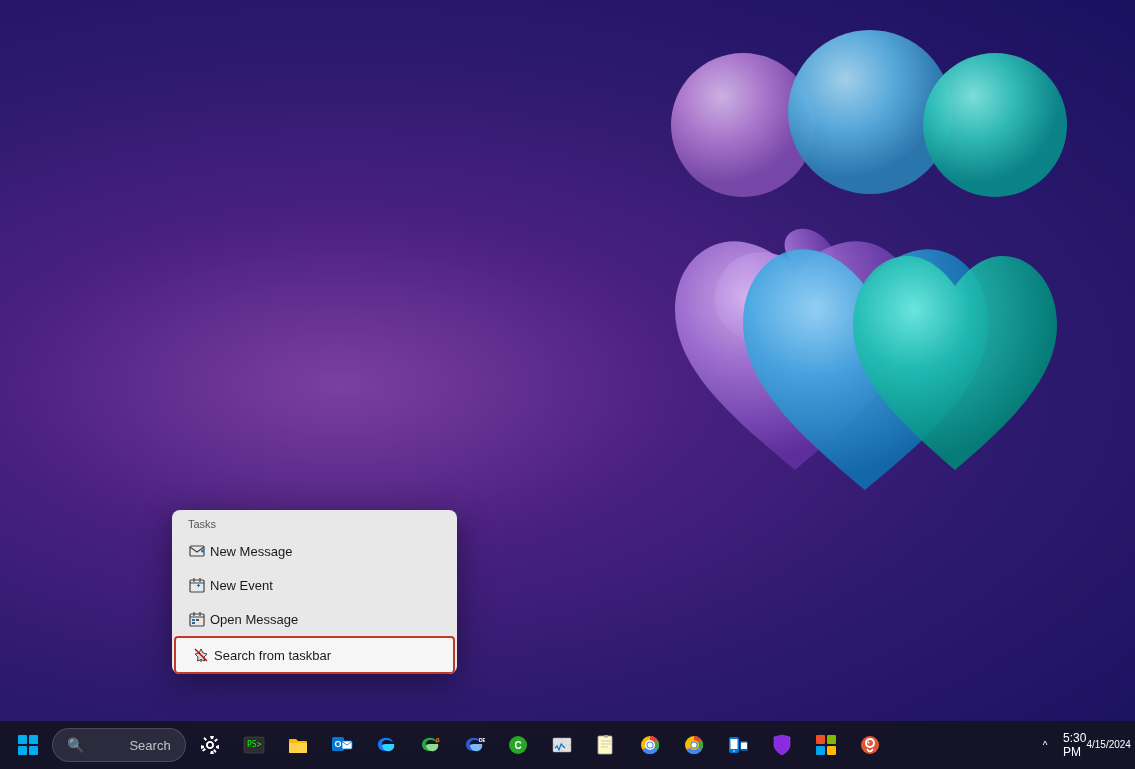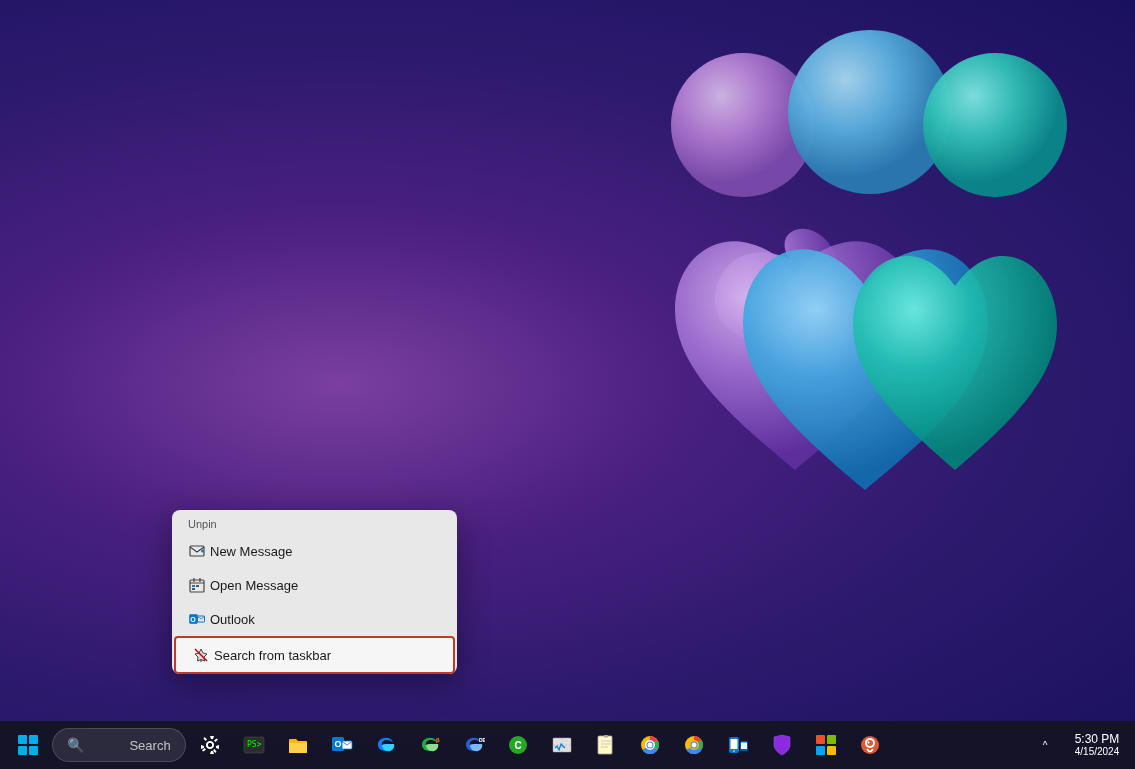--- a/index.html
+++ b/index.html
@@ -210,60 +210,61 @@
 
       <path d="M 140 440 C 80 390, 20 340, 20 280 C 20 230, 60 200, 100 215 C 115 220, 130 230, 140 245 C 150 230, 165 220, 180 215 C 220 200, 260 230, 260 280 C 260 340, 200 390, 140 440 Z" fill="url(#heartLeft)" opacity="0.9"></path>
 
       <path d="M 210 460 C 148 408, 88 356, 88 293 C 88 240, 128 208, 168 223 C 183 228, 198 240, 210 256 C 222 240, 238 228, 253 223 C 293 208, 333 240, 333 293 C 333 356, 273 408, 210 460 Z" fill="url(#heartMiddle)" opacity="0.9"></path>
 
       <path d="M 300 440 C 248 395, 198 350, 198 295 C 198 248, 232 218, 265 228 C 278 232, 290 242, 300 256 C 310 242, 322 232, 335 228 C 368 218, 402 248, 402 295 C 402 350, 352 395, 300 440 Z" fill="url(#heartRight)" opacity="0.88"></path>
     </svg>
   </div>
 
   <div id="context-menu">
-    <div id="context-menu-tasks-label">Unpin</div>
+    <div id="context-menu-tasks-label">Tasks</div>
 
     <div class="context-menu-item">
       <span class="context-menu-item-icon">
         <svg width="16" height="16" viewBox="0 0 16 16" fill="none" xmlns="http://www.w3.org/2000/svg">
           <rect x="1" y="3" width="14" height="10" rx="1" stroke="#444" stroke-width="1.2" fill="none"></rect>
           <path d="M1 4l7 5 7-5" stroke="#444" stroke-width="1.2" fill="none"></path>
           <path d="M12 8 L15 8 M13.5 6.5 L13.5 9.5" stroke="#0078d4" stroke-width="1.5"></path>
         </svg>
       </span>
       <span>New Message</span>
     </div>
 
+    <div class="context-menu-item">
+      <span class="context-menu-item-icon">
+        <svg width="16" height="16" viewBox="0 0 16 16" fill="none" xmlns="http://www.w3.org/2000/svg">
+          <rect x="1" y="3" width="14" height="12" rx="1" stroke="#444" stroke-width="1.2" fill="none"></rect>
+          <line x1="1" y1="6" x2="15" y2="6" stroke="#444" stroke-width="1.2"></line>
+          <line x1="5" y1="1" x2="5" y2="5" stroke="#444" stroke-width="1.2"></line>
+          <line x1="11" y1="1" x2="11" y2="5" stroke="#444" stroke-width="1.2"></line>
+          <path d="M8 8.5 L11 8.5 M9.5 7 L9.5 10" stroke="#0078d4" stroke-width="1.2"></path>
+        </svg>
+      </span>
+      <span>New Event</span>
+    </div>
 
     <div class="context-menu-item">
       <span class="context-menu-item-icon">
         <svg width="16" height="16" viewBox="0 0 16 16" fill="none" xmlns="http://www.w3.org/2000/svg">
           <rect x="1" y="3" width="14" height="12" rx="1" stroke="#444" stroke-width="1.2" fill="none"></rect>
           <line x1="1" y1="6" x2="15" y2="6" stroke="#444" stroke-width="1.2"></line>
           <line x1="5" y1="1" x2="5" y2="5" stroke="#444" stroke-width="1.2"></line>
           <line x1="11" y1="1" x2="11" y2="5" stroke="#444" stroke-width="1.2"></line>
           <rect x="3" y="8" width="3" height="2" rx="0.3" fill="#0078d4"></rect>
           <rect x="7" y="8" width="3" height="2" rx="0.3" fill="#555"></rect>
           <rect x="3" y="11" width="3" height="2" rx="0.3" fill="#555"></rect>
         </svg>
       </span>
       <span>Open Message</span>
     </div>
 
-    <div class="context-menu-item">
-      <span class="context-menu-item-icon">
-        <svg width="16" height="16" viewBox="0 0 16 16" fill="none" xmlns="http://www.w3.org/2000/svg">
-          <rect x="0.5" y="3.5" width="8" height="9" rx="1" fill="#0078d4" stroke="#005a9e" stroke-width="0.5"></rect>
-          <text x="4" y="10.5" text-anchor="middle" font-size="7" font-weight="bold" fill="white" font-family="Arial">O</text>
-          <rect x="8.5" y="5" width="7" height="6" rx="0.5" fill="none" stroke="#0078d4" stroke-width="1"></rect>
-          <path d="M8.5 5.5 L12 8 L15.5 5.5" stroke="#0078d4" stroke-width="0.8" fill="none"></path>
-        </svg>
-      </span>
-      <span>Outlook</span>
-    </div>
 
     <div class="context-menu-item highlighted">
       <span class="context-menu-item-icon">
         <svg width="16" height="16" viewBox="0 0 16 16" fill="none" xmlns="http://www.w3.org/2000/svg">
           <path d="M8 2 L10 6 L14 7 L11 10 L11.5 14 L8 12.5 L4.5 14 L5 10 L2 7 L6 6 Z" stroke="#444" stroke-width="1" fill="#ddd"></path>
           <line x1="8" y1="12.5" x2="8" y2="15" stroke="#444" stroke-width="1.2"></line>
           <line x1="2" y1="2" x2="14" y2="14" stroke="#c00" stroke-width="1.5"></line>
         </svg>
       </span>
       <span>Search from taskbar</span>
@@ -423,21 +424,21 @@
         <path d="M8 15 Q11 20 14 15" stroke="white" stroke-width="1.5" fill="none"></path>
         <circle cx="9.5" cy="8.5" r="1" fill="white"></circle>
       </svg>
     </div>
 
     <div class="taskbar-spacer"></div>
 
     <div id="system-tray">
       <div class="taskbar-app-icon" style="font-size:10px; color:white;">^</div>
       <div class="taskbar-app-icon" style="font-size:11px; color:white; min-width:60px;">
-        <span style="display:flex; flex-direction:column; align-items:center; line-height:1.2;">
+        <span style="display:flex; align-items:center; line-height:1.2;">
           <span style="font-size:12px;">5:30 PM</span>
           <span style="font-size:10px;">4/15/2024</span>
         </span>
       </div>
     </div>
 
   </div>
 
 </div>
 

